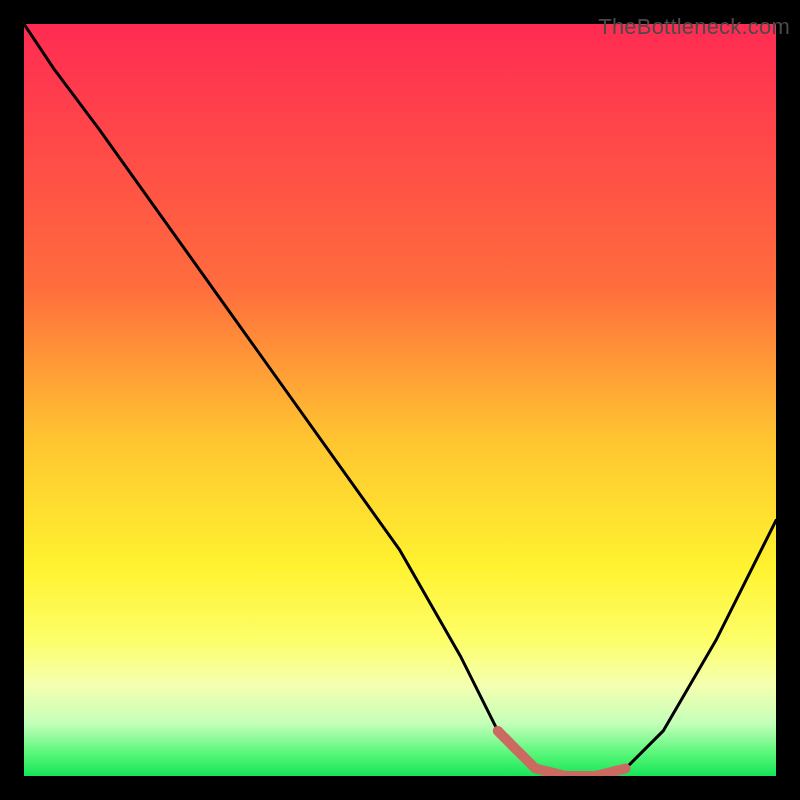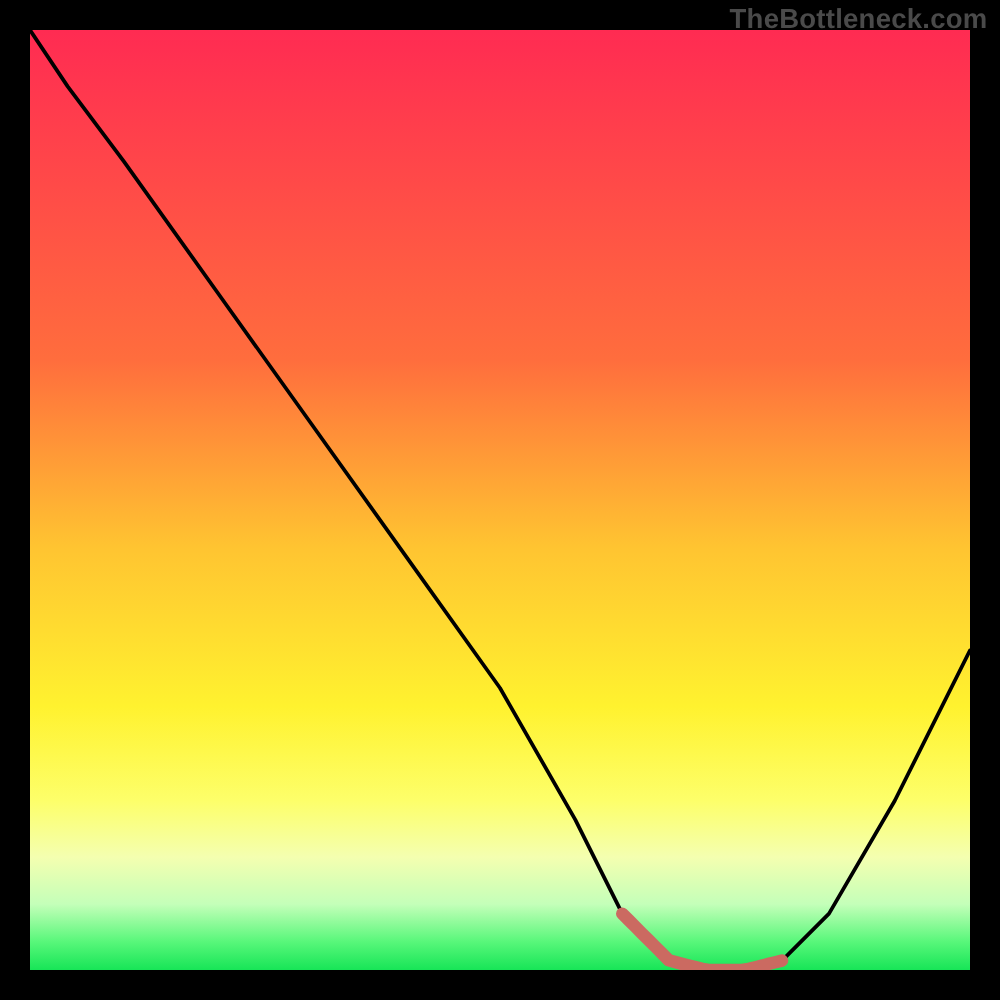--- a/index.html
+++ b/index.html
@@ -14,25 +14,25 @@
   .frame {
     position: absolute;
     left: 24px;
     top: 24px;
     width: 752px;
     height: 752px;
     background: #000;
   }
   .watermark {
     position: absolute;
-    top: 2px;
+    top: 14px;
     right: 10px;
     color: #4a4a4a;
     font-size: 22px;
-    font-weight: 700;
+    font-weight: 400;
     letter-spacing: 0.2px;
     z-index: 5;
   }
   svg {
     position: absolute;
     left: 0;
     top: 0;
   }
 </style>
 </head>

